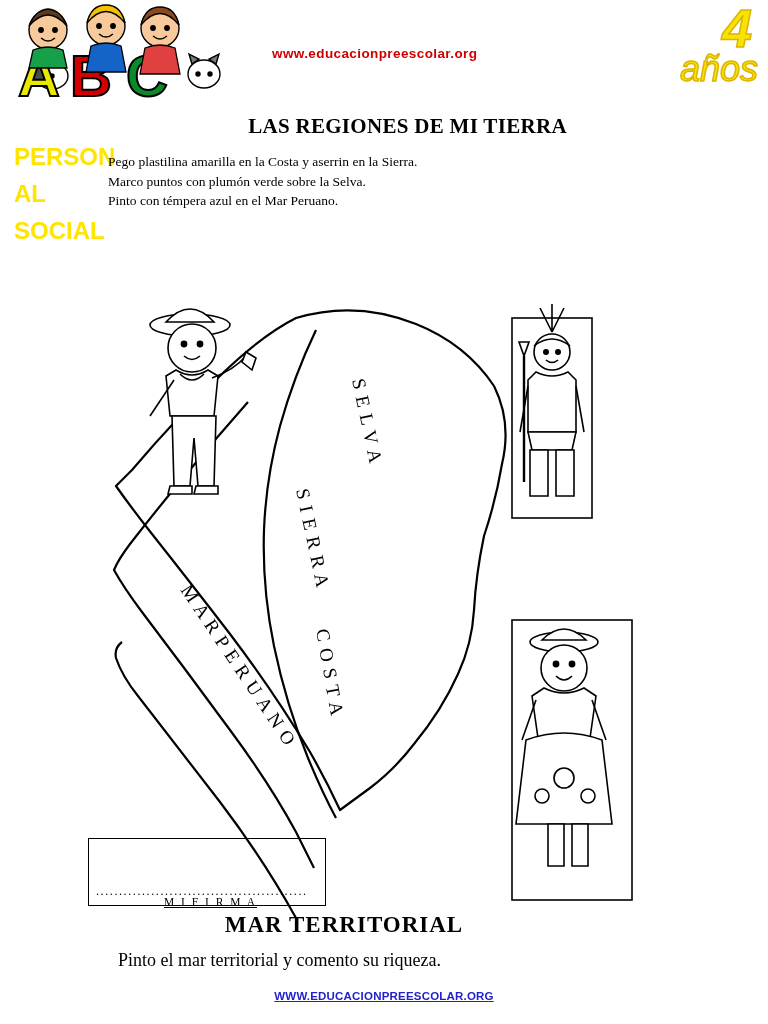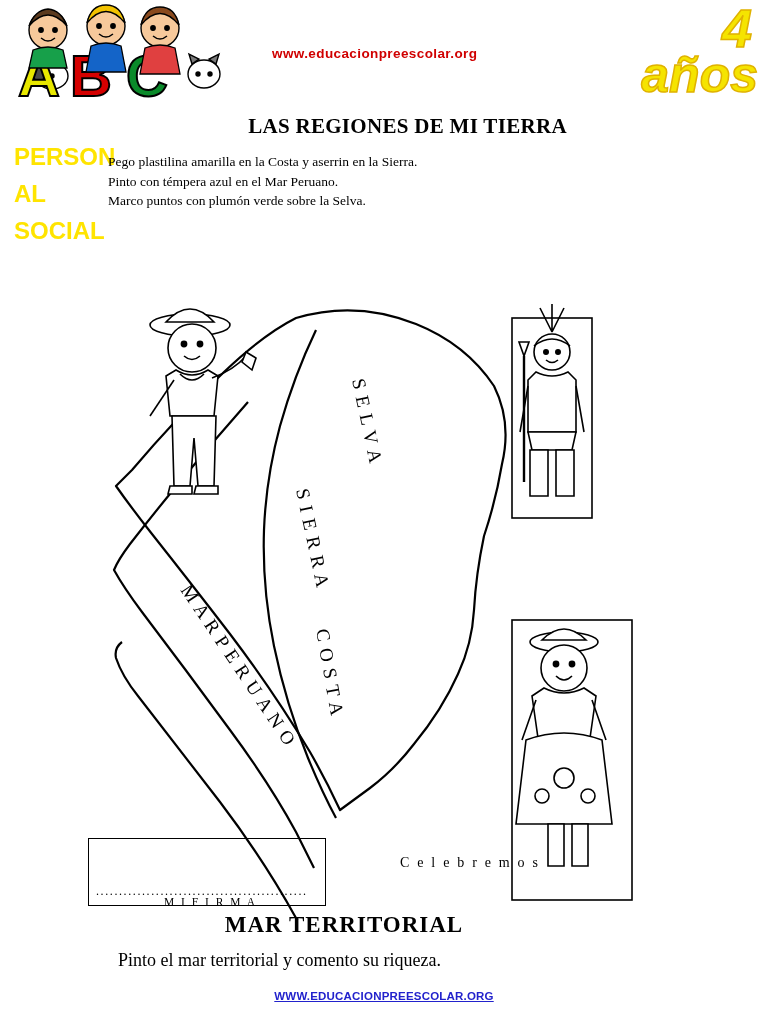--- a/index.html
+++ b/index.html
@@ -52,22 +52,22 @@
     font-weight: bold;
     font-style: italic;
     color: #f5e400;
     -webkit-text-stroke: 1.5px #e0b200;
     line-height: 0.9;
     display: block;
     margin-right: 6px;
   }
   .age-badge .age-word {
     font-family: "Liberation Sans", sans-serif;
-    font-size: 50px;
-    font-weight: bold;
+    font-size: 36px;
+    font-weight: normal;
     font-style: italic;
     color: #f5e400;
     -webkit-text-stroke: 1.5px #e0b200;
     line-height: 0.9;
     display: block;
   }
 
   
   .worksheet-title {
     text-align: center;
@@ -134,20 +134,21 @@
   }
   .signature-caption {
     position: absolute;
     left: 88px;
     top: 896px;
     width: 245px;
     text-align: center;
     font-size: 11.5px;
     letter-spacing: 2px;
     font-family: "Liberation Serif", serif;
+    text-decoration: underline;
   }
 
   
   .celebremos {
     position: absolute;
     left: 400px;
     top: 852px;
     font-size: 14px;
     letter-spacing: 2.2px;
     line-height: 1.6;
@@ -261,22 +262,22 @@
 <div class="worksheet-title">LAS REGIONES DE MI TIERRA</div>
 
 <div class="area-label">
   <span>PERSON</span>
   <span>AL</span>
   <span>SOCIAL</span>
 </div>
 
 <div class="instructions">
   <p>Pego plastilina amarilla en la Costa y aserrin en la Sierra.</p>
+  <p>Marco puntos con plumón verde sobre la Selva.</p>
   <p>Pinto con témpera azul en el Mar Peruano.</p>
-  <p>Marco puntos con plumón verde sobre la Selva.</p>
 </div>
 
 <div class="map-area">
   <svg width="768" height="630" viewBox="0 0 768 630" xmlns="http://www.w3.org/2000/svg">
     <g fill="none" stroke="#000" stroke-width="2.2" stroke-linejoin="round">
 
       <path d="M296 28 q60 -18 120 6 q50 20 78 62 q18 36 8 78 q-6 36 -18 72 q-8 38 -10 74
                q-2 34 -16 64 q-16 36 -44 70 q-20 26 -44 44 l-30 22
                q-14 -30 -30 -58 q-36 -60 -80 -118 q-40 -52 -78 -100 q-22 -28 -36 -48
                l16 -16 q44 -52 92 -98 q40 -38 72 -54z"></path>
@@ -346,18 +347,17 @@
       <path d="M548 534 h16 v42 h-16z M572 534 h16 v42 h-16z"></path>
     </g>
   </svg>
 </div>
 
 <div class="signature-box"></div>
 <div class="signature-dots">..............................................</div>
 <div class="signature-caption">M I F I R M A</div>
 
 <div class="celebremos">
-  <span>C e l e b r e m o s</span>
 </div>
 
 <div class="mar-territorial">MAR  TERRITORIAL</div>
 <div class="bottom-note">Pinto el mar territorial y comento su riqueza.</div>
 <div class="footer-url">WWW.EDUCACIONPREESCOLAR.ORG</div>
 
 </body></html>

